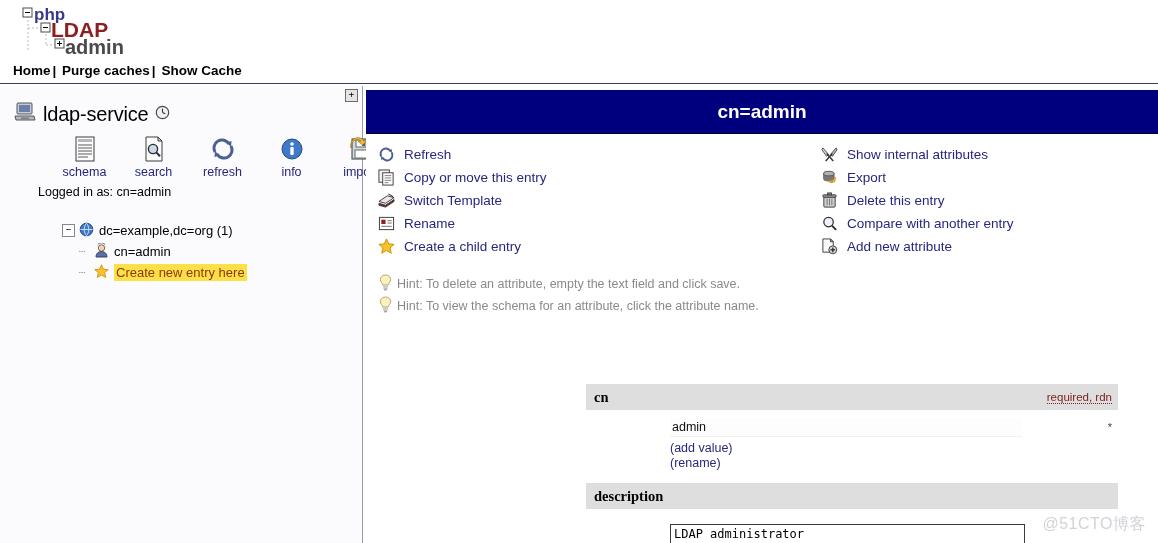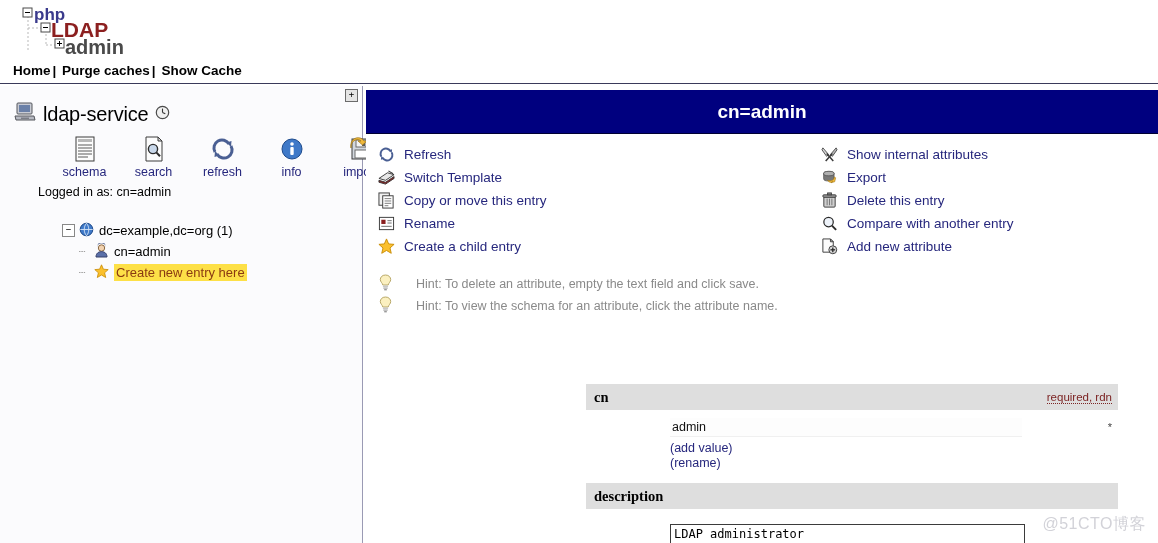--- a/index.html
+++ b/index.html
@@ -236,21 +236,21 @@
     flex: 0 0 17px;
   }
   .act .alabel {
     font-size: 13.5px;
     color: #26277d;
   }
   .hint {
     display: flex;
     align-items: center;
     height: 22px;
-    gap: 23px;
+    gap: 4px;
     margin-left: 12px;
     white-space: nowrap;
   }
   .hint .hlabel {
     font-size: 12.5px;
     color: #8a8a8a;
   }
 
   
   .attr-table {
@@ -552,42 +552,42 @@
               <path d="M21 10 A8 8 0 0 1 7 18" fill="none" stroke="#4a5f93" stroke-width="3"></path>
               <path d="M5 15 L9.5 19.5 L4.5 21 Z" fill="#4a5f93"></path>
             </svg>
           </span>
           <span class="alabel">Refresh</span>
         </a>
 
         <a class="act" href="#">
           <span class="aicon">
             <svg width="17" height="17" viewBox="0 0 18 18" xmlns="http://www.w3.org/2000/svg">
-              <path d="M1 10 L10 4 L17 6 L8 12 Z" fill="#e8e8e8" stroke="#3a3a3a"></path>
-              <path d="M1 12 L8 14 L17 8 L17 10 L8 16 L1 14 Z" fill="#8a1f1f" stroke="#3a3a3a"></path>
-              <path d="M11 2 L16 5" stroke="#3a3a3a" stroke-width="1.2" fill="none"></path>
-            </svg>
-          </span>
-          <span class="alabel">Switch Template</span>
-        </a>
-
-        <a class="act" href="#">
-          <span class="aicon">
-            <svg width="17" height="17" viewBox="0 0 18 18" xmlns="http://www.w3.org/2000/svg">
               <rect x="1" y="1" width="11" height="13" fill="#f2f2f2" stroke="#3a3a3a"></rect>
               <rect x="5" y="4" width="11" height="13" fill="#ffffff" stroke="#3a3a3a"></rect>
               <g stroke="#6a6a6a" stroke-width="0.9">
                 <line x1="7" y1="7" x2="14" y2="7"></line>
                   <line x1="7" y1="9.5" x2="14" y2="9.5"></line>
                 <line x1="7" y1="12" x2="14" y2="12"></line>
                   <line x1="7" y1="14.5" x2="11" y2="14.5"></line>
               </g>
             </svg>
           </span>
           <span class="alabel">Copy or move this entry</span>
+        </a>
+
+        <a class="act" href="#">
+          <span class="aicon">
+            <svg width="17" height="17" viewBox="0 0 18 18" xmlns="http://www.w3.org/2000/svg">
+              <path d="M1 10 L10 4 L17 6 L8 12 Z" fill="#e8e8e8" stroke="#3a3a3a"></path>
+              <path d="M1 12 L8 14 L17 8 L17 10 L8 16 L1 14 Z" fill="#8a1f1f" stroke="#3a3a3a"></path>
+              <path d="M11 2 L16 5" stroke="#3a3a3a" stroke-width="1.2" fill="none"></path>
+            </svg>
+          </span>
+          <span class="alabel">Switch Template</span>
         </a>
 
         <a class="act" href="#">
           <span class="aicon">
             <svg width="17" height="17" viewBox="0 0 18 18" xmlns="http://www.w3.org/2000/svg">
               <rect x="1.5" y="2.5" width="15" height="13" fill="#ffffff" stroke="#3a3a3a"></rect>
               <rect x="3.5" y="5" width="4.5" height="4.5" fill="#8a1f1f"></rect>
               <g stroke="#5a5a5a" stroke-width="0.9">
                 <line x1="10" y1="6" x2="14.5" y2="6"></line>
                   <line x1="10" y1="8.5" x2="14.5" y2="8.5"></line>

